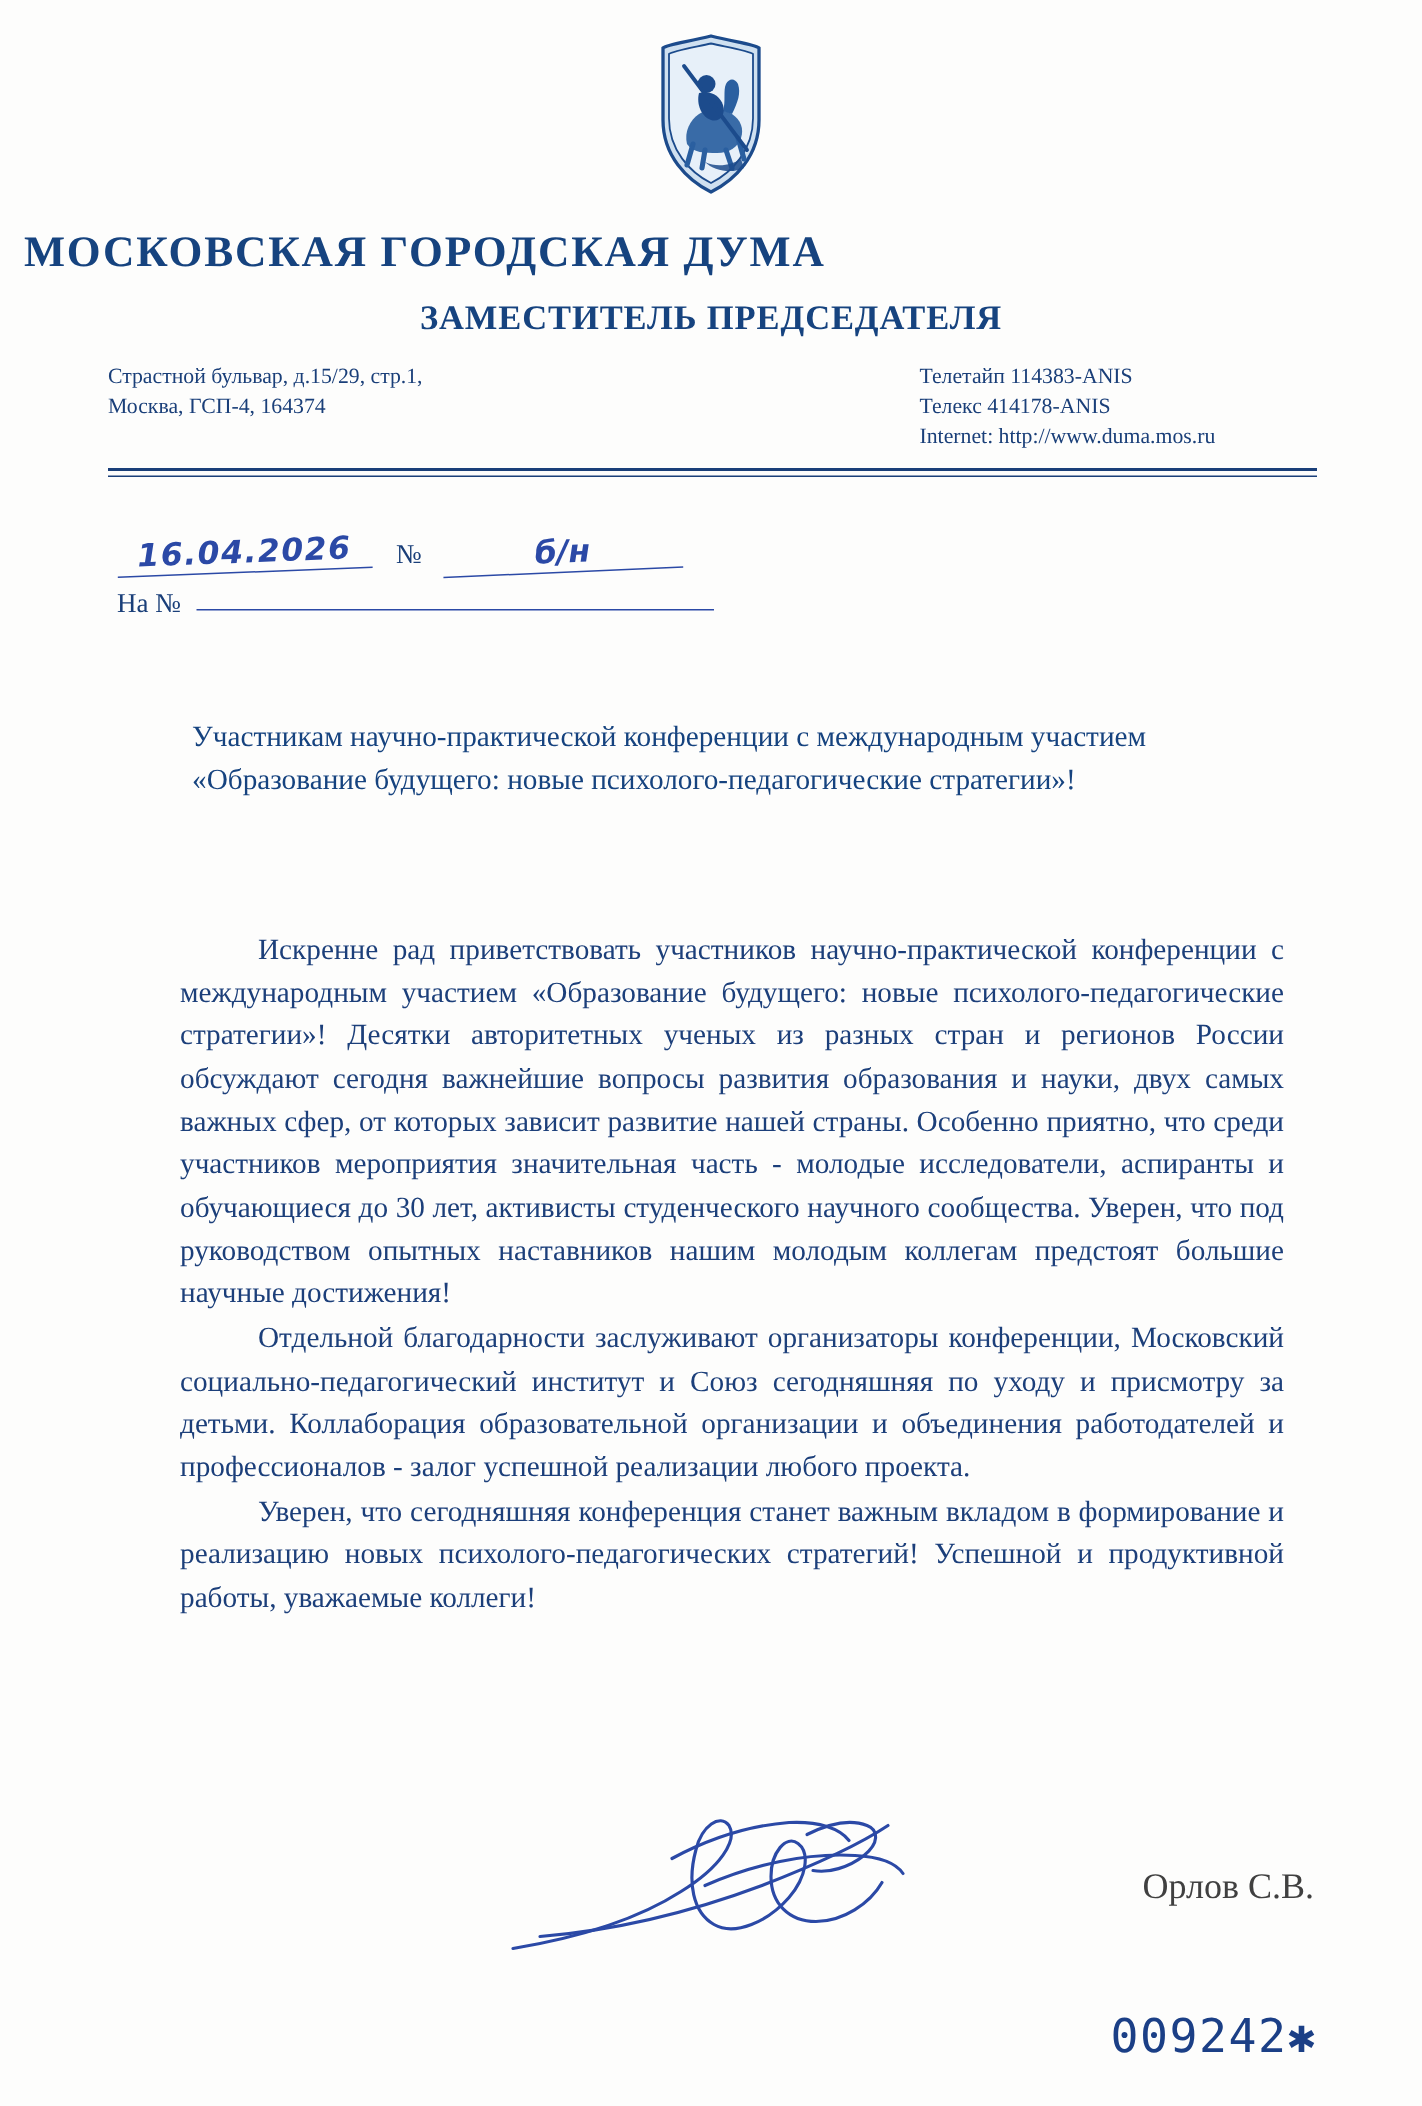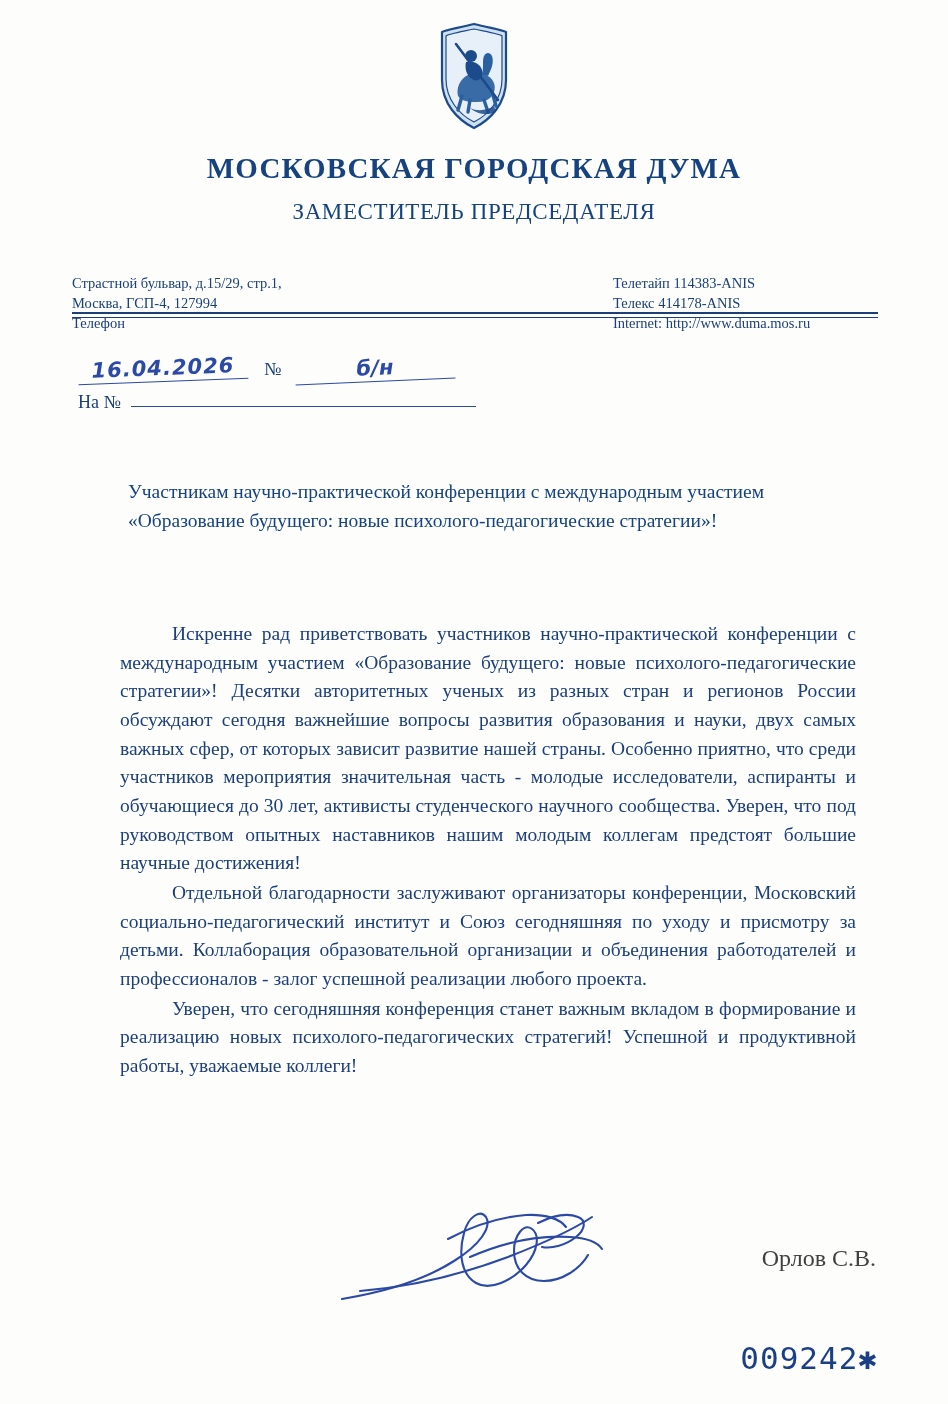--- a/index.html
+++ b/index.html
@@ -31,55 +31,55 @@
     justify-content: center;
   }
   .emblem {
     width: 72px;
     height: 108px;
   }
 
   .org-title {
     position: absolute;
     top: 152px;
-    left: 0;
+    left: 16px;
     right: 0;
-    text-align: center;
+    text-align: left;
     font-family: "Liberation Serif", serif;
     font-weight: bold;
     font-size: 29px;
     letter-spacing: 1.2px;
     color: #16437f;
   }
   .org-subtitle {
     position: absolute;
     top: 199px;
     left: 0;
     right: 0;
     text-align: center;
     font-family: "Liberation Serif", serif;
-    font-weight: normal;
+    font-weight: bold;
     font-size: 23px;
     letter-spacing: 0.6px;
     color: #16437f;
   }
 
   
   .contacts {
     position: absolute;
     top: 242px;
     left: 72px;
     right: 70px;
     display: flex;
     justify-content: space-between;
     font-size: 14.5px;
     line-height: 1.37;
     color: #1a3f79;
   }
-  .contacts .col { white-space: nowrap; margin-top: 32px; }
+  .contacts .col { white-space: nowrap; }
   .contacts .col-1 { width: 290px; }
   .contacts .col-2 { width: 265px; }
   .contacts .col-3 { text-align: left; }
 
   .rule {
     position: absolute;
     left: 72px;
     right: 70px;
     border-top: 2px solid #1a3f79;
   }
@@ -225,22 +225,21 @@
       <path d="M56 84 C50 88 40 90 32 86 C38 92 50 94 58 90 Z" fill="#1c4b8c" opacity="0.85"></path>
     </svg>
   </div>
 
   <div class="org-title">МОСКОВСКАЯ ГОРОДСКАЯ ДУМА</div>
   <div class="org-subtitle">ЗАМЕСТИТЕЛЬ ПРЕДСЕДАТЕЛЯ</div>
 
   <div class="contacts">
     <div class="col col-1">
       <div>Страстной бульвар, д.15/29, стр.1,</div>
-      <div>Москва, ГСП-4, 127994</div>
-      <div>Телефон</div>
+      <div>Москва, ГСП-4, 164374</div>
     </div>
     <div class="col col-2">
       <div>Телетайп 114383-ANIS</div>
       <div>Телекс    414178-ANIS</div>
       <div>Internet: http://www.duma.mos.ru</div>
     </div>
   </div>
 
   <div class="rule r1"></div>
   <div class="rule r2"></div>

